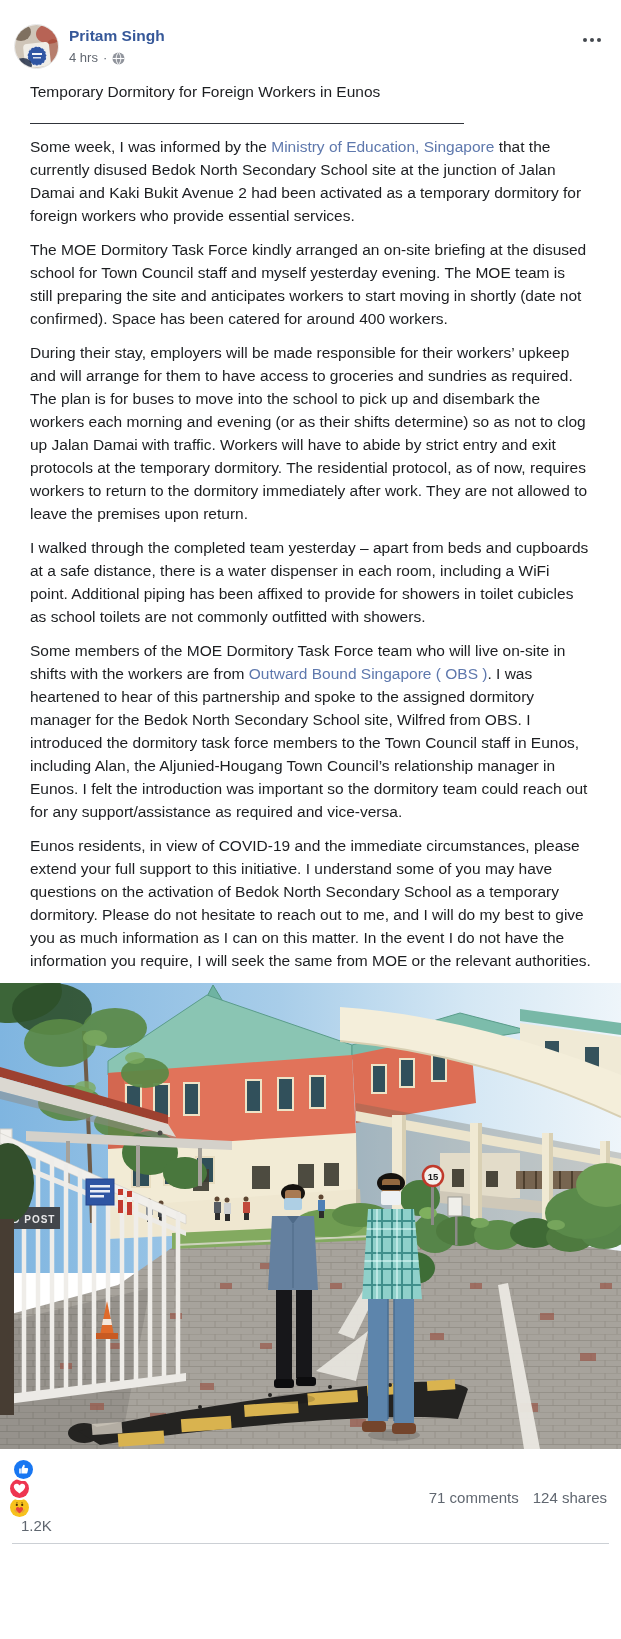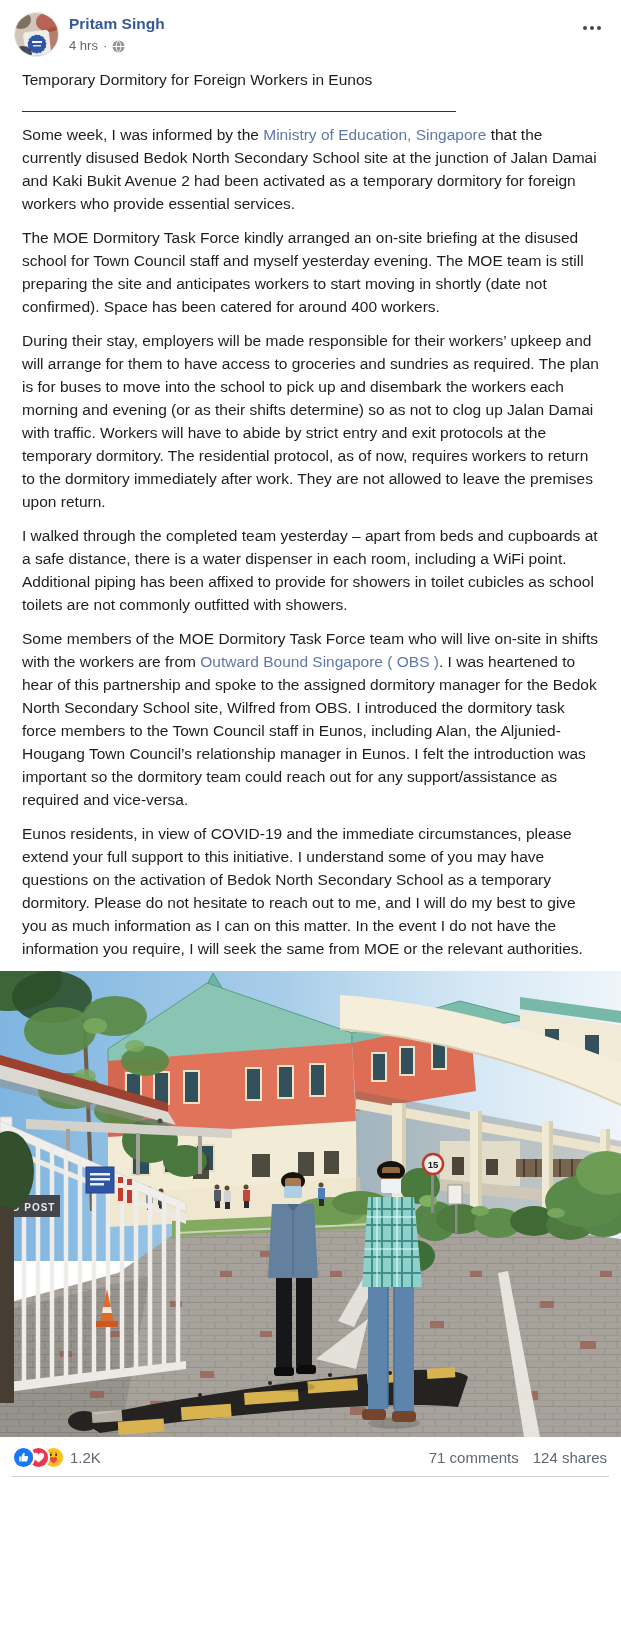--- a/index.html
+++ b/index.html
@@ -1,42 +1,42 @@
 <!DOCTYPE html>
 <html><head>
 <meta charset="utf-8">
 <style>
   html,body{margin:0;padding:0;background:#fff;}
   body{width:621px;font-family:"Liberation Sans","DejaVu Sans",sans-serif;color:#1c1e21;}
-  .post{width:621px;background:#fff;overflow:hidden;}
+  .post{width:621px;background:#fff;overflow:hidden;margin-top:12px;}
 
   
   .header{display:flex;align-items:flex-start;padding:12px 14px 0 14px;}
   .avatar{width:45px;height:45px;border-radius:50%;overflow:hidden;flex:0 0 auto;border:1px solid #e6e6e6;box-sizing:border-box;}
   .hmeta{margin-left:10px;padding-top:3px;}
   .name{color:#365899;font-weight:bold;font-size:15.5px;text-decoration:none;display:inline-block;}
   .sub{color:#616770;font-size:13px;margin-top:5px;display:flex;align-items:flex-end;gap:5px;}
   .menu-dots{margin-left:auto;display:flex;gap:3px;padding:14px 6px 0 0;cursor:pointer;}
   .menu-dots i{width:4px;height:4px;border-radius:50%;background:#44494f;display:block;}
 
   
-  .body-text{padding:0 22px;font-size:15.5px;line-height:23px;color:#1c1e21;}
+  .body-text{padding:0 30px;font-size:15.5px;line-height:23px;color:#1c1e21;}
   .title-par{margin:17px 0 0 0;}
   .divider-line{height:0;border-top:1.5px solid #30343a;width:434px;margin:20px 0 5px 0;}
   .body-text p{margin:11px 0;}
   .post-link{color:#5e78ad;text-decoration:none;}
 
   
   .photo-wrap{margin-top:10px;line-height:0;}
   .photo-wrap svg{display:block;}
   .svgtxt{font-family:"Liberation Sans","DejaVu Sans",sans-serif;}
 
   
   .footer{display:flex;align-items:center;padding:11px 14px 9px 14px;}
-  .rx-pile{display:flex;align-items:center;}
+  .rx-pile{display:flex;flex-direction:column;}
   .rx{width:19px;height:19px;border-radius:50%;box-shadow:0 0 0 2px #fff;position:relative;}
   .rx+.rx{margin-left:-4px;}
   .rx svg{display:block;width:19px;height:19px;}
   .rx-count{color:#606770;font-size:15px;margin-left:7px;}
   .foot-right{margin-left:auto;display:flex;gap:14px;color:#606770;font-size:15px;}
   .foot-right span{cursor:pointer;text-align:right;}
   .bottom-divider{border-top:1px solid #ccd0d5;margin:0 12px 3px 12px;}
 </style>
 </head>
 <body>

